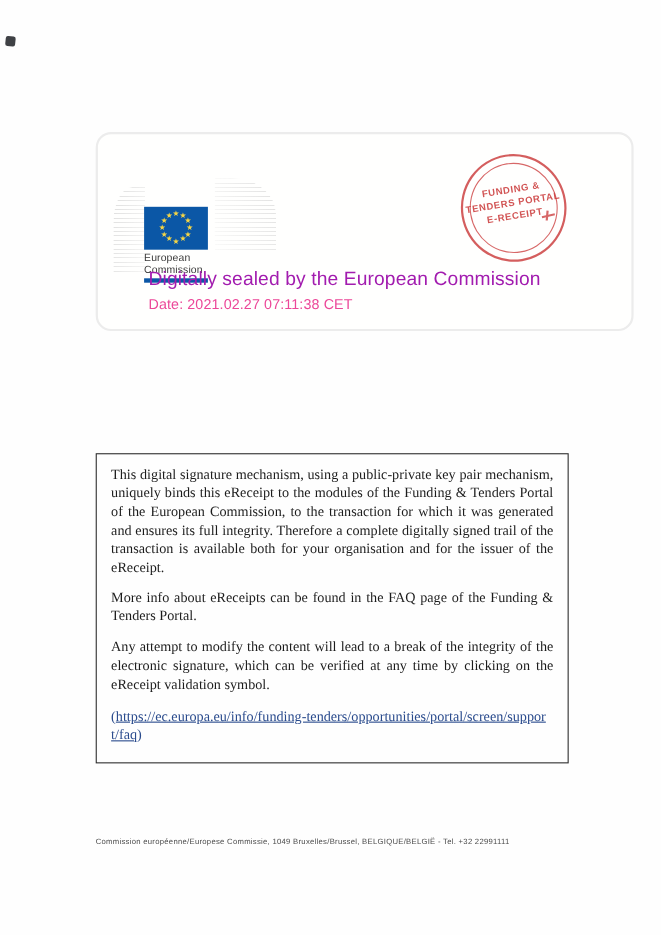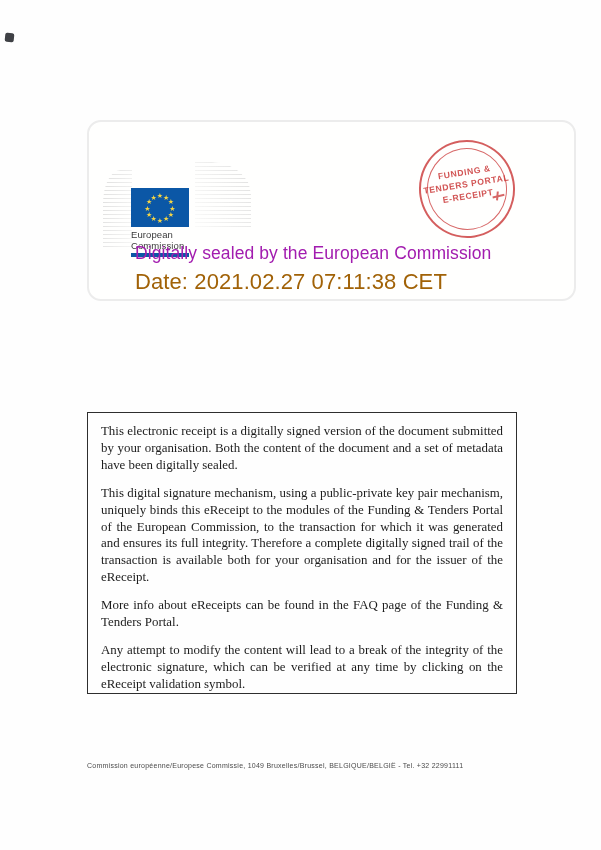--- a/index.html
+++ b/index.html
@@ -106,21 +106,21 @@
     left: 4px; top: -4px; width: 1.6px; height: 9px;
     background: currentColor; transform: rotate(18deg);
   }
 
   .seal-title {
     position: absolute; left: 46px; top: 121px;
     font-size: 17.5px; color: #a21caf; letter-spacing: .1px;
   }
   .seal-date {
     position: absolute; left: 46px; top: 147px;
-    font-size: 22px; color: #a16207; letter-spacing: .1px;
+    font-size: 13px; color: #ec4899; letter-spacing: .1px;
   }
 
   
   .notice-box {
     position: absolute; left: 87px; top: 412px;
     width: 430px; height: 282px;
     border: 1.4px solid #2e2e2e;
     padding: 10px 13px;
     font-family: "Liberation Serif", serif;
     font-size: 12.9px; line-height: 16.9px;
@@ -181,20 +181,20 @@
         <div>E-RECEIPT</div>
       </div>
       <div class="stamp-scribble"></div>
     </div>
 
     <div class="seal-title">Digitally sealed by the European Commission</div>
     <div class="seal-date">Date: 2021.02.27 07:11:38 CET</div>
   </div>
 
   <div class="notice-box">
-    <p>This electronic receipt is a digitally signed version of the document submitted by your organisation. Both the content of the document and a set of metadata have been digitally sealed.</p>
     <p>This digital signature mechanism, using a public-private key pair mechanism, uniquely binds this eReceipt to the modules of the Funding &amp; Tenders Portal of the European Commission, to the transaction for which it was generated and ensures its full integrity. Therefore a complete digitally signed trail of the transaction is available both for your organisation and for the issuer of the eReceipt.</p>
     <p>More info about eReceipts can be found in the FAQ page of the Funding &amp; Tenders Portal.</p>
     <p>Any attempt to modify the content will lead to a break of the integrity of the electronic signature, which can be verified at any time by clicking on the eReceipt validation symbol.</p>
+    <p class="notice-link-line"><span>(</span><a href="#" class="notice-link">https://ec.europa.eu/info/funding-tenders/opportunities/portal/screen/support/faq</a><span>)</span></p>
   </div>
 
   <div class="page-footer">Commission européenne/Europese Commissie, 1049 Bruxelles/Brussel, BELGIQUE/BELGIË - Tel. +32 22991111</div>
 </div>
 
 </body></html>

